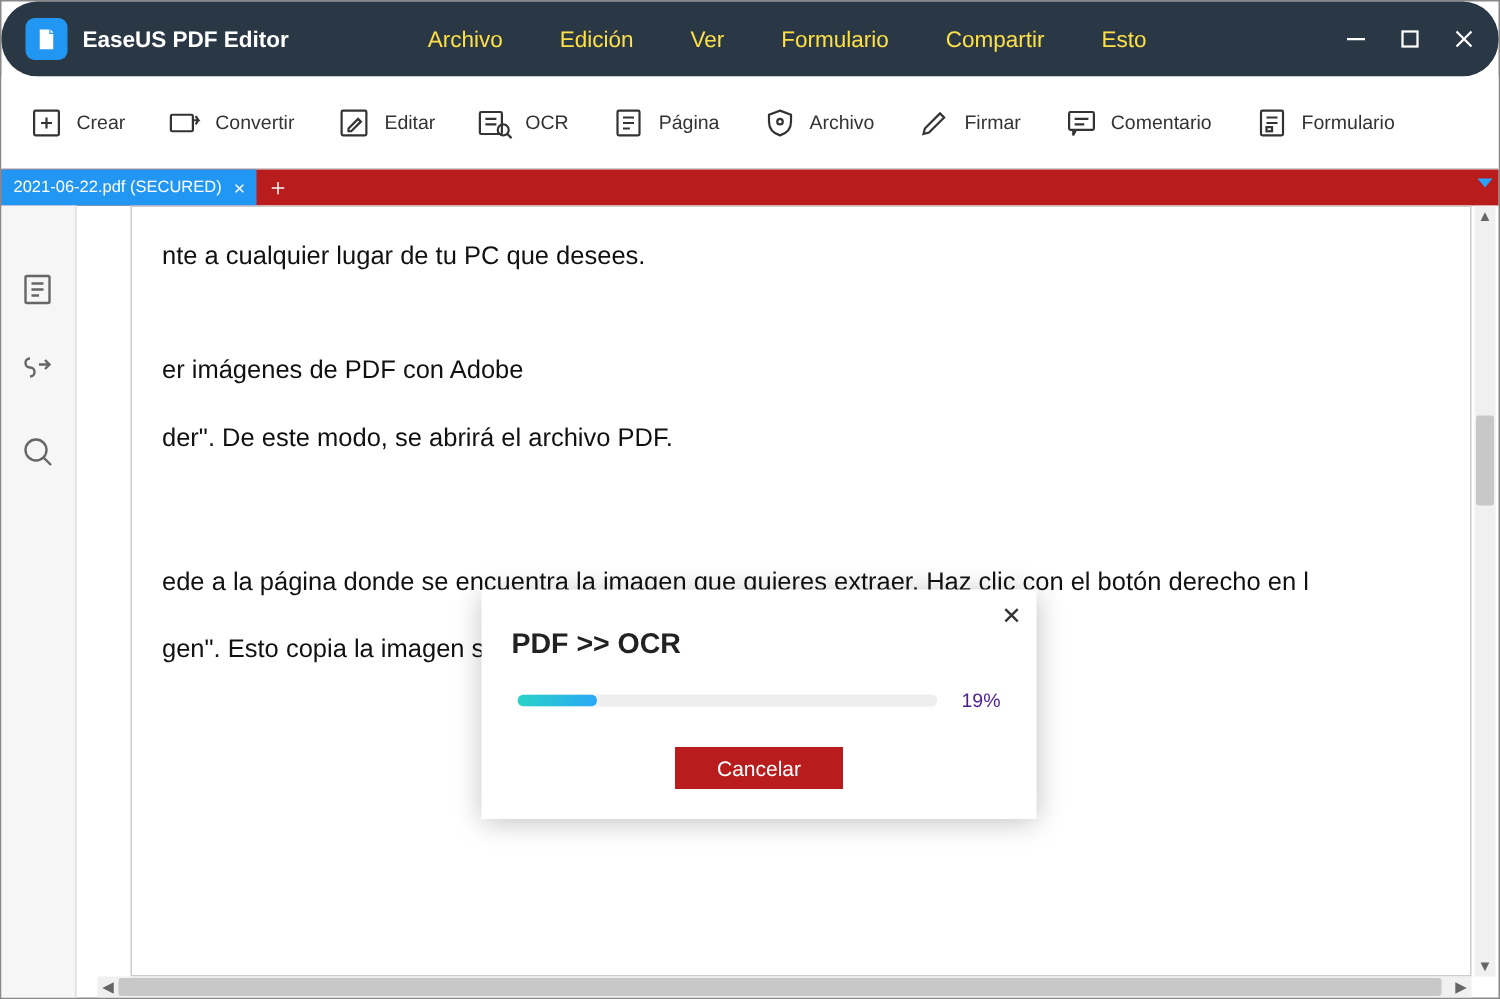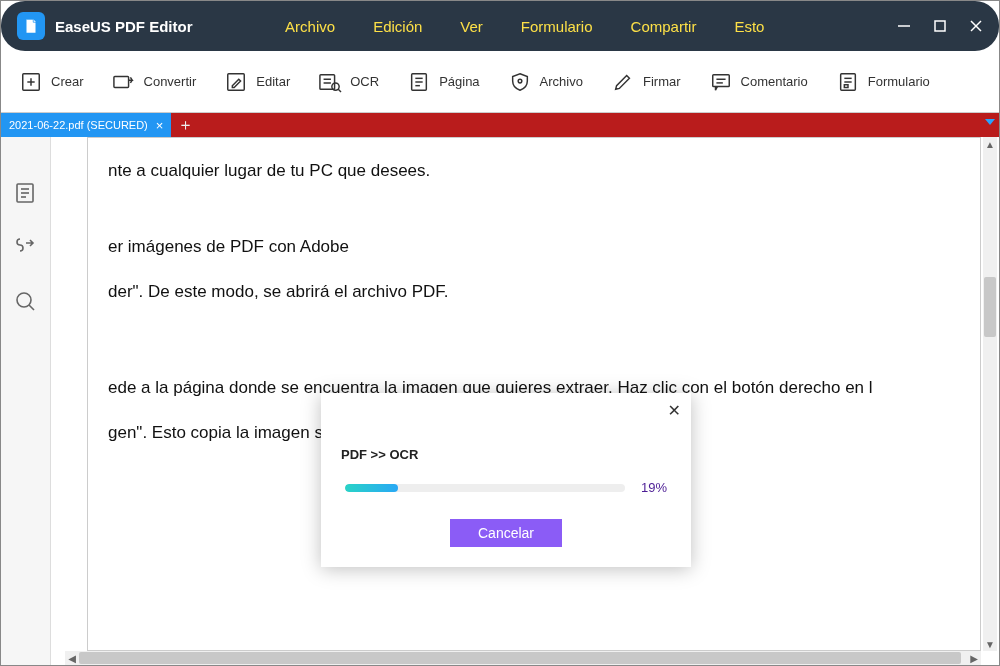--- a/index.html
+++ b/index.html
@@ -30,27 +30,27 @@
   .vscroll { position:absolute; right:2px; top:0; bottom:14px; width:14px; background:#f0f0f0; }
   .vscroll .thumb { position:absolute; left:1px; right:1px; top:140px; height:60px; background:#c8c8c8; border-radius:2px; }
   .vscroll .arr { position:absolute; left:0; right:0; height:14px; display:flex; align-items:center; justify-content:center; color:#666; font-size:10px;}
   .vscroll .arr.up{top:0;} .vscroll .arr.down{bottom:0;}
   .hscroll { position:absolute; left:64px; right:18px; bottom:0; height:14px; background:#f0f0f0; }
   .hscroll .thumb { position:absolute; top:1px; bottom:1px; left:14px; right:20px; background:#c8c8c8; border-radius:2px;}
   .hscroll .arr { position:absolute; top:0; bottom:0; width:14px; display:flex; align-items:center; justify-content:center; color:#666; font-size:10px;}
   .hscroll .arr.l{left:0;} .hscroll .arr.r{right:0;}
   .dialog { position:absolute; left:320px; top:256px; width:370px; background:#fff; box-shadow: 0 2px 18px rgba(0,0,0,.25); z-index:10; padding: 0; }
   .dialog .dclose { position:absolute; right:10px; top:8px; cursor:pointer; font-size:16px; color:#333; }
-  .dialog .dtitle { font-weight:700; font-size:13px; padding: 26px 20px 18px 20px; color:#222;margin-top:28px; }
+  .dialog .dtitle { font-weight:700; font-size:19px; padding: 26px 20px 18px 20px; color:#222; }
   .progress-row { display:flex; align-items:center; gap:16px; padding: 0 24px 24px 24px; }
   .progress { flex:1; height:8px; background:#eee; border-radius:4px; overflow:hidden; position:relative; }
   .progress .bar { position:absolute; left:0; top:0; bottom:0; width:19%; background: linear-gradient(90deg,#29d3c7,#29a8f5); border-radius:4px; }
   .pct { font-size:13px; color:#4c1d95; }
   .dialog .dbtn-row { display:flex; justify-content:center; padding-bottom: 20px; }
-  .dialog .dbtn { background:#8b5cf6; color:#fff; border:none; font-size:14px; padding: 6px 28px; cursor:pointer; }
+  .dialog .dbtn { background:#b91c1c; color:#fff; border:none; font-size:14px; padding: 6px 28px; cursor:pointer; }
 </style>
 </head>
 <body>
 
 <div class="window">
 
   <div class="titlebar">
     <div class="logo">
       <svg viewBox="0 0 24 24" width="18" height="18">
           <path d="M6 3h9l3 3v15H6z" fill="#fff"></path>

